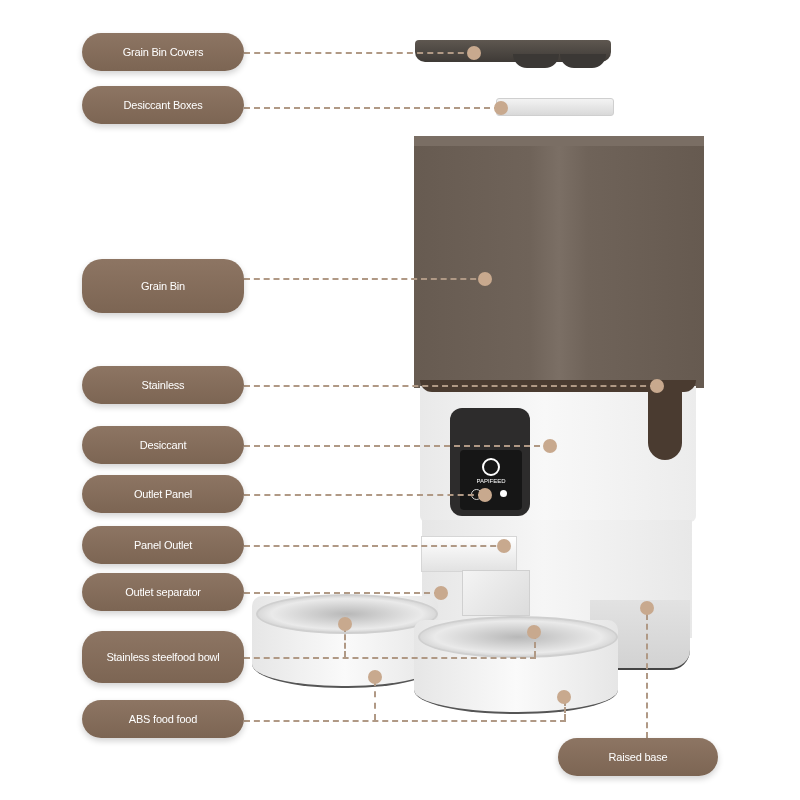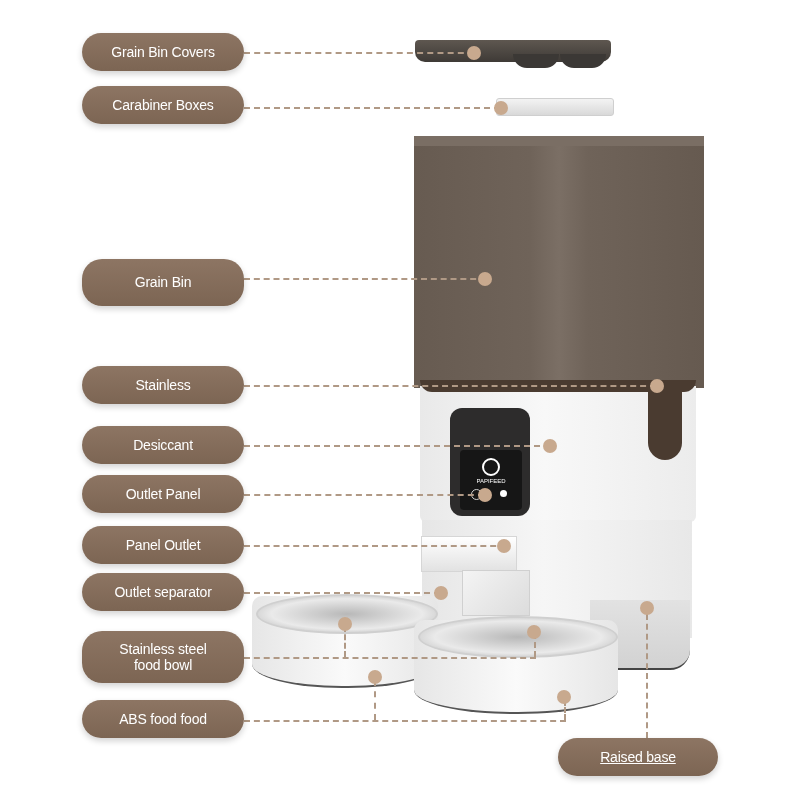--- a/index.html
+++ b/index.html
@@ -7,21 +7,21 @@
     width: 800px; height: 800px; position: relative; overflow: hidden;
     background: #ffffff;
     font-family: "Liberation Sans", "DejaVu Sans", sans-serif;
   }
   .pill {
     position: absolute;
     background: linear-gradient(#8d7563, #7c6553);
     color: #ffffff;
     border-radius: 20px;
     text-align: center;
-    font-size: 14px;
+    font-size: 11px;
     letter-spacing: -0.2px;
     box-shadow: 0 3px 6px rgba(0,0,0,0.18);
     display: flex; align-items: center; justify-content: center;
     line-height: 1.15;
   }
   .dash {
     position: absolute;
     border-top: 2px dashed #b09985;
     height: 0;
   }
@@ -108,25 +108,25 @@
 <div class="dash" style="left:244px;top:720px;width:322px;"></div>
 <div class="vdash" style="left:374px;top:680px;height:40px;"></div>
 <div class="vdash" style="left:564px;top:700px;height:20px;"></div>
 <div class="dot" style="left:368px;top:670px;"></div>
 <div class="dot" style="left:557px;top:690px;"></div>
 
 <div class="vdash" style="left:646px;top:614px;height:124px;"></div>
 <div class="dot" style="left:640px;top:601px;"></div>
 
 <div class="pill" style="left:82px;top:33px;width:162px;height:38px;">Grain Bin Covers</div>
-<div class="pill" style="left:82px;top:86px;width:162px;height:38px;">Carabiner Boxes</div>
-<div class="pill" style="left:82px;top:259px;width:162px;height:47px;">Grain Bin</div>
+<div class="pill" style="left:82px;top:86px;width:162px;height:38px;">Desiccant Boxes</div>
+<div class="pill" style="left:82px;top:259px;width:162px;height:54px;">Grain Bin</div>
 <div class="pill" style="left:82px;top:366px;width:162px;height:38px;">Stainless</div>
 <div class="pill" style="left:82px;top:426px;width:162px;height:38px;">Desiccant</div>
 <div class="pill" style="left:82px;top:475px;width:162px;height:38px;">Outlet Panel</div>
 <div class="pill" style="left:82px;top:526px;width:162px;height:38px;">Panel Outlet</div>
 <div class="pill" style="left:82px;top:573px;width:162px;height:38px;">Outlet separator</div>
-<div class="pill" style="left:82px;top:631px;width:162px;height:52px;flex-direction:column;">
+<div class="pill" style="left:82px;top:631px;width:162px;height:52px;flex-direction:row;">
   <span>Stainless steel</span>
   <span>food bowl</span>
 </div>
 <div class="pill" style="left:82px;top:700px;width:162px;height:38px;">ABS food food</div>
-<div class="pill" style="left:558px;top:738px;width:160px;height:38px;text-decoration:underline;">Raised base</div>
+<div class="pill" style="left:558px;top:738px;width:160px;height:38px;">Raised base</div>
 
 </body></html>

